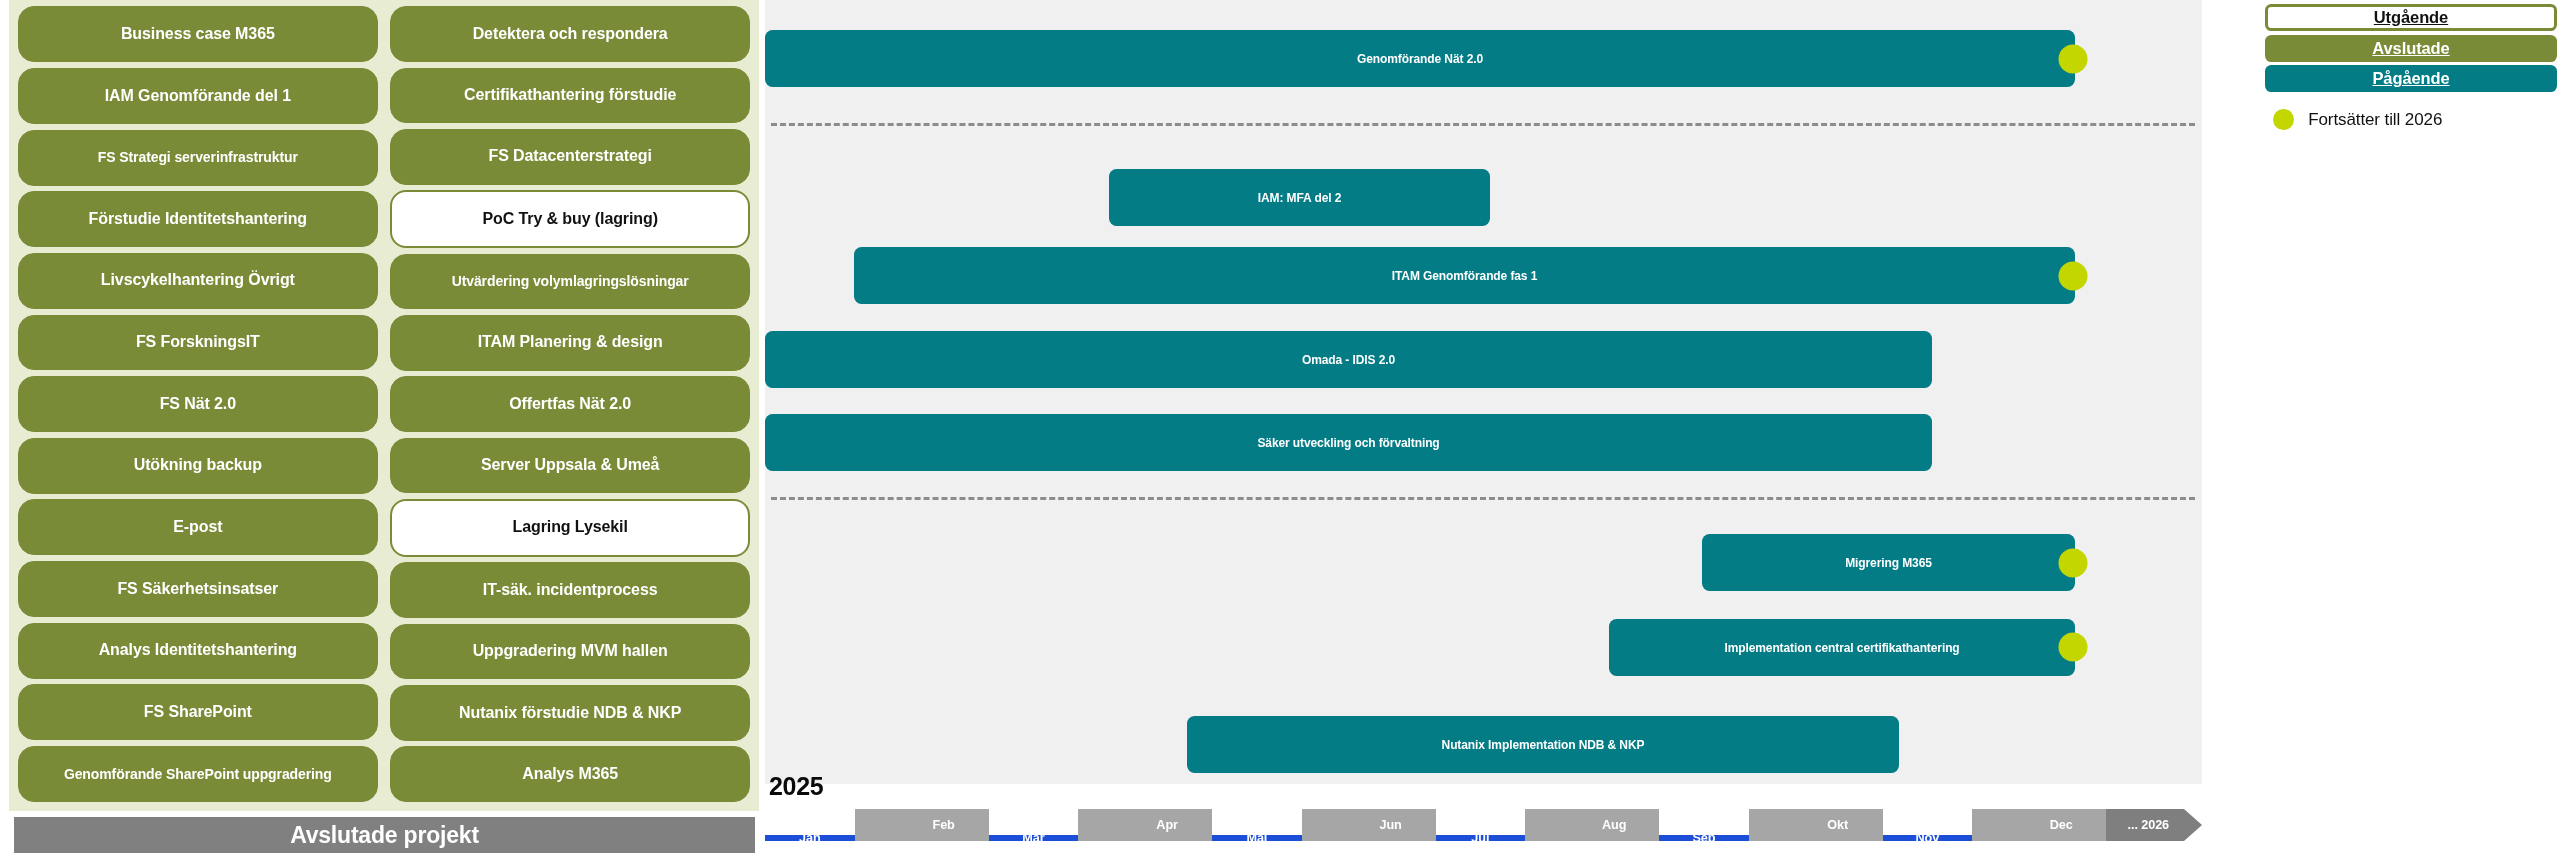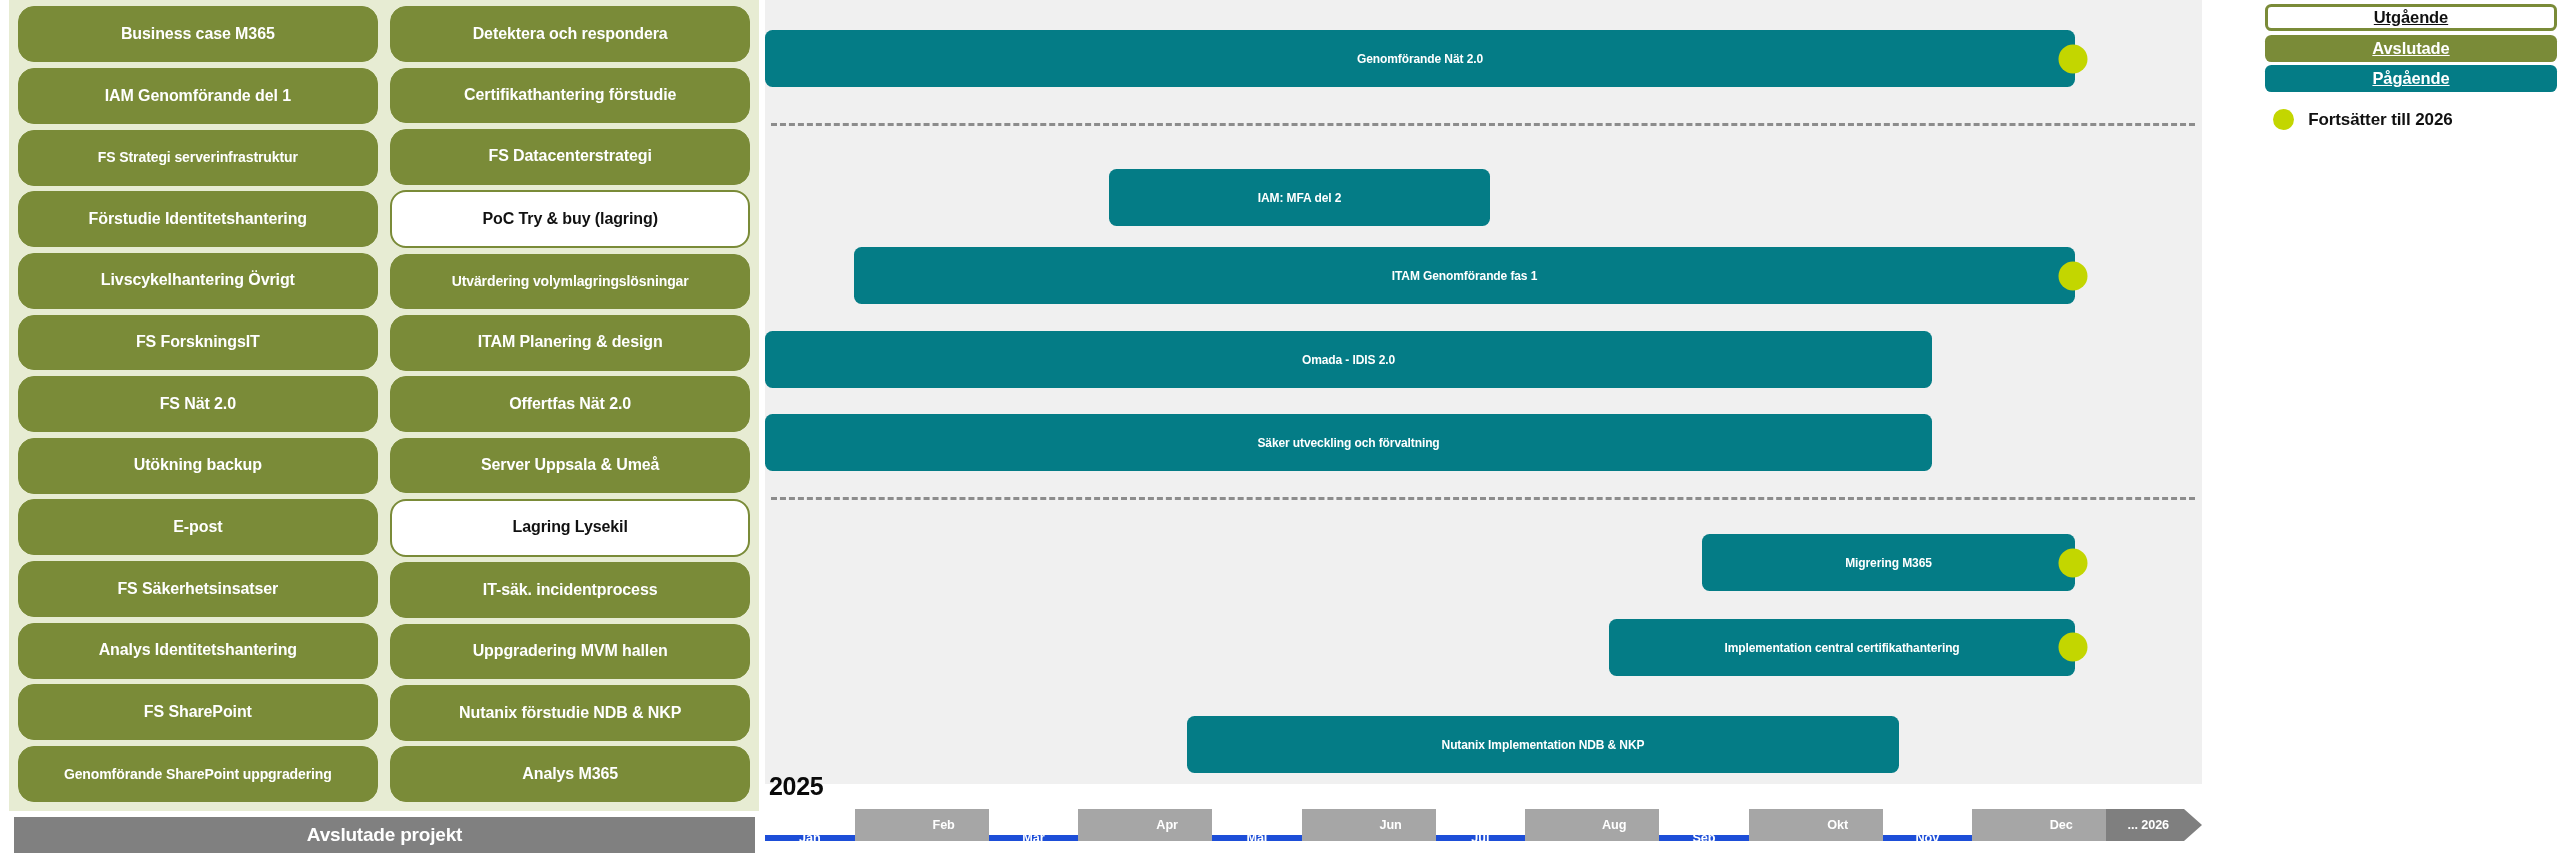--- a/index.html
+++ b/index.html
@@ -68,21 +68,21 @@
   .project-card.small-label { font-size: 14px; }
 
   #completed-footer {
     position: absolute;
     left: 5px;
     top: 817px;
     width: 741px;
     height: 36px;
     background: #808080;
     color: #ffffff;
-    font-size: 19px;
+    font-size: 23px;
     font-weight: 700;
     display: flex;
     align-items: center;
     justify-content: center;
     letter-spacing: -0.2px;
   }
 
   
   #gantt {
     position: absolute;
@@ -237,21 +237,21 @@
   }
   #legend-note-dot {
     width: 21.6px;
     height: 21.6px;
     border-radius: 50%;
     background: #c3d600;
     flex: 0 0 auto;
   }
   #legend-note-label {
     font-size: 17px;
-    font-weight: 700;
+    font-weight: 400;
     color: #111111;
     letter-spacing: -0.1px;
     text-align: center;
   }
 </style>
 </head>
 <body>
 
 <div id="completed-panel">
   <div id="completed-panel-bg"></div>

